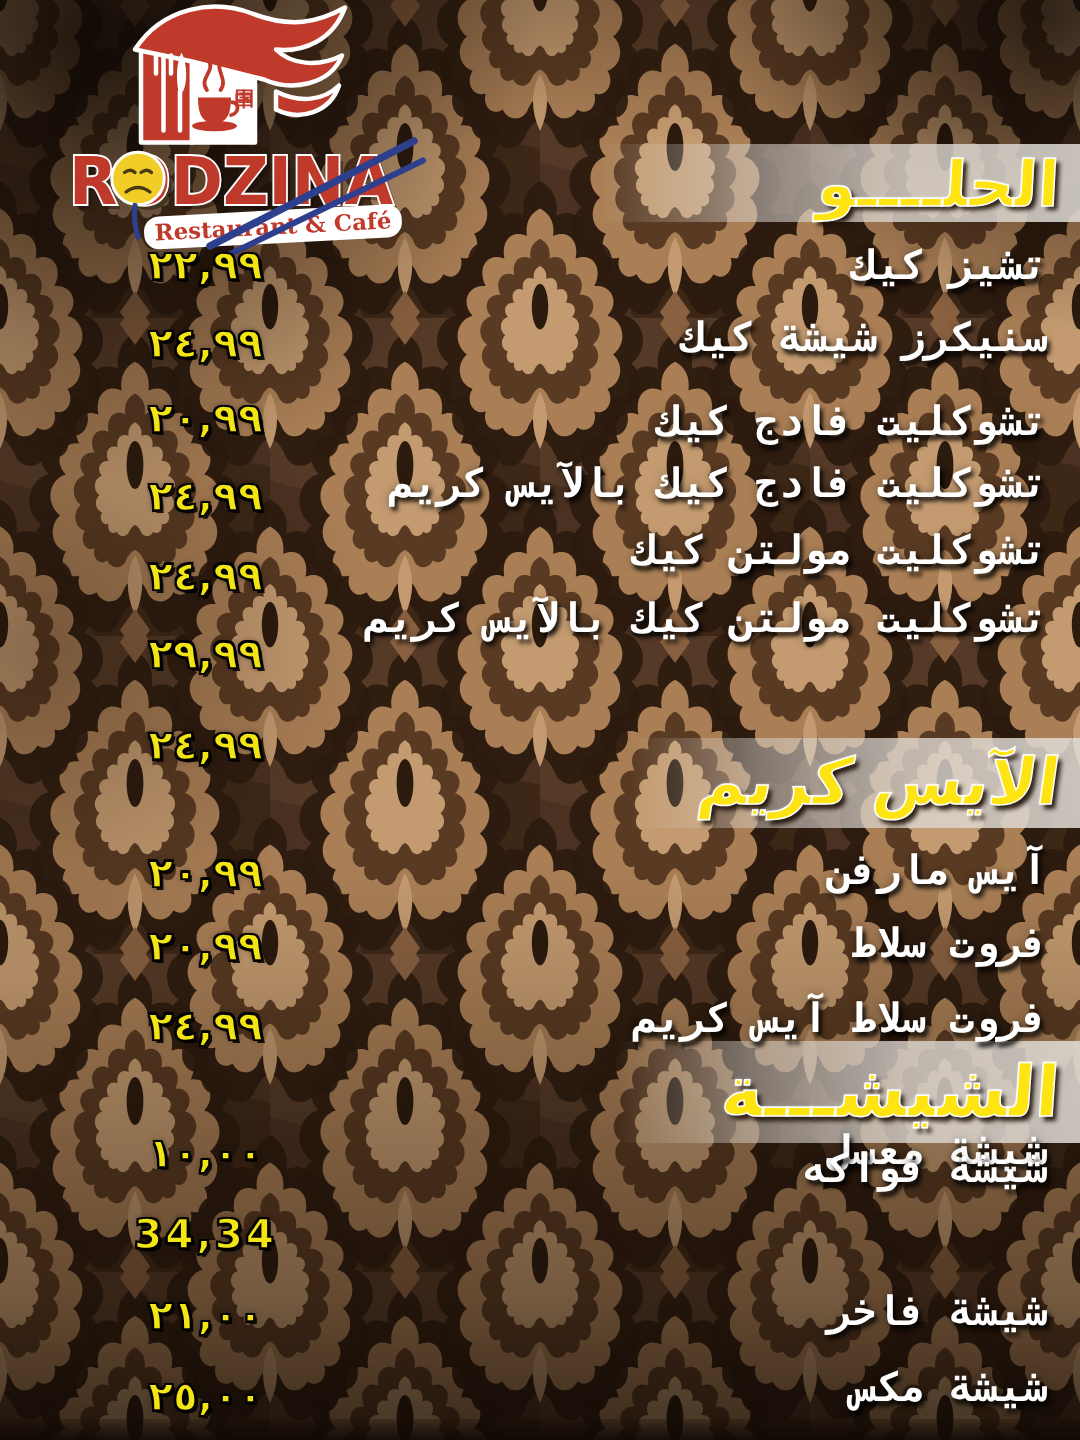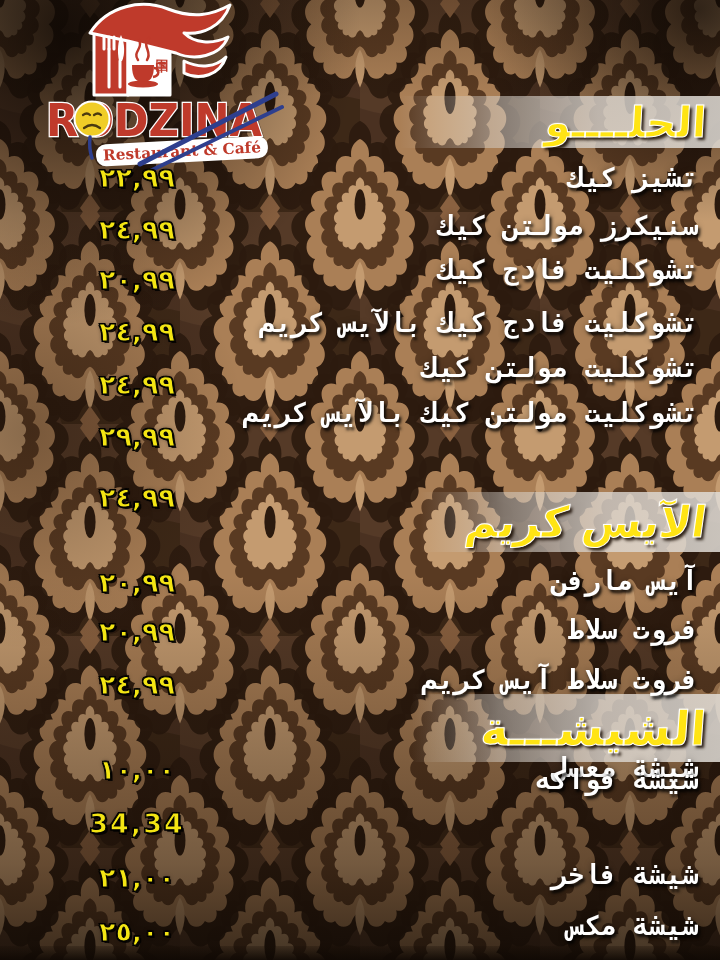--- a/index.html
+++ b/index.html
@@ -149,23 +149,23 @@
   </div>
   <div class="band band-2">
     <span class="band-title">الآيس كريم</span>
   </div>
   <div class="band band-3">
     <span class="band-title">الشيشـــة</span>
   </div>
 
   <div class="item" style="top:162px">تشيز كيك</div>
   <div class="price" style="top:161px">٢٢,٩٩</div>
-  <div class="item" style="top:210px">سنيكرز مولتن كيك</div>
+  <div class="item" style="top:210px">سنيكرز شيشة كيك</div>
   <div class="price" style="top:213px">٢٤,٩٩</div>
-  <div class="item" style="top:254px">تشوكليت فادج كيك</div>
+  <div class="item" style="top:266px">تشوكليت فادج كيك</div>
   <div class="price" style="top:263px">٢٠,٩٩</div>
   <div class="item" style="top:307px">تشوكليت فادج كيك بالآيس كريم</div>
   <div class="price" style="top:315px">٢٤,٩٩</div>
   <div class="item" style="top:352px">تشوكليت مولتن كيك</div>
   <div class="price" style="top:368px">٢٤,٩٩</div>
   <div class="item" style="top:397px">تشوكليت مولتن كيك بالآيس كريم</div>
   <div class="price" style="top:420px">٢٩,٩٩</div>
   <div class="price" style="top:481px">٢٤,٩٩</div>
 
   <div class="item" style="top:565px">آيس مارفن</div>

